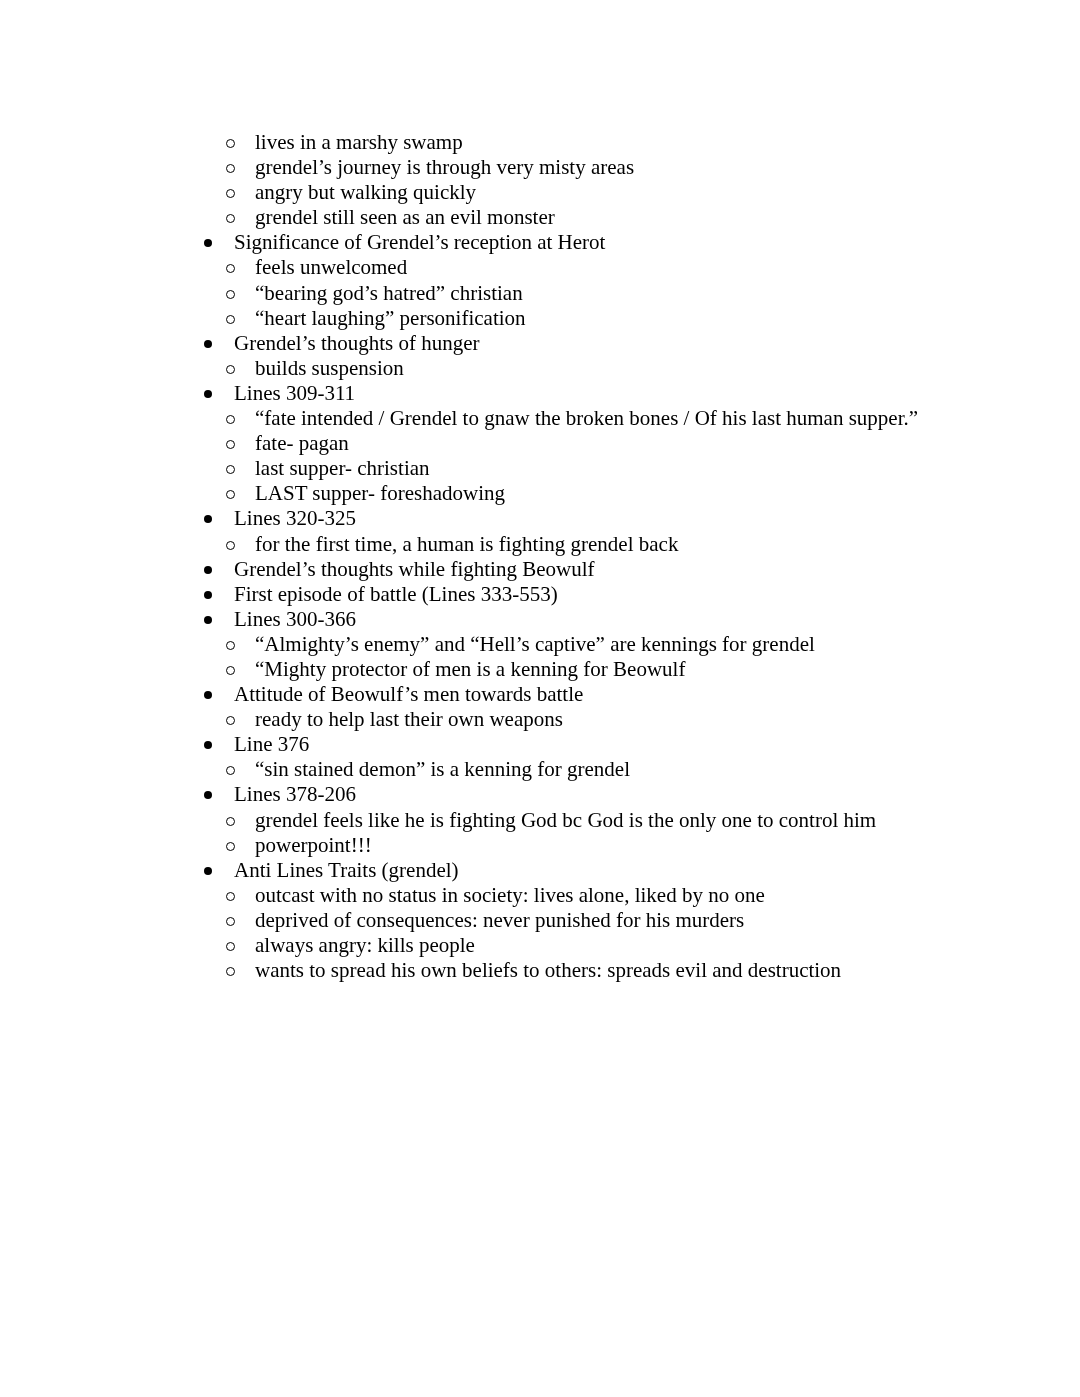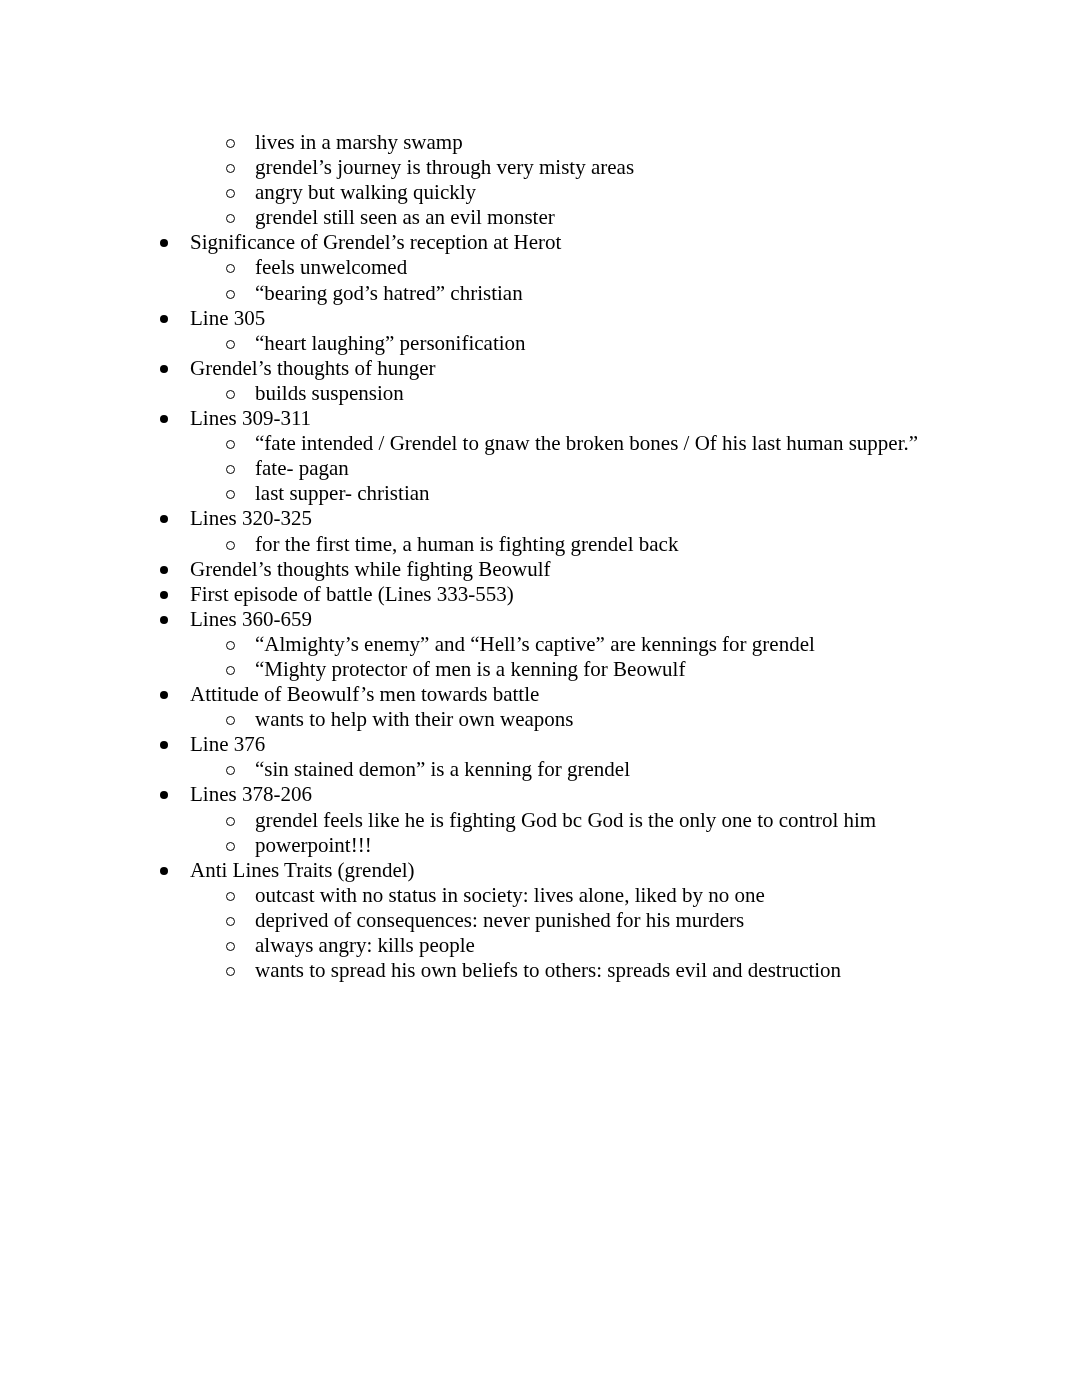--- a/index.html
+++ b/index.html
@@ -26,21 +26,21 @@
     list-style: none;
     margin: 0;
     padding: 0;
   }
   li.item {
     position: relative;
     font-size: 21px;
     line-height: 25.1px;
     white-space: nowrap;
   }
-  li.lvl1 { padding-left: 190px; }
+  li.lvl1 { padding-left: 190px; margin-left: 44px; }
   li.lvl2 { padding-left: 255px; }
   .bullet {
     position: absolute;
     top: 9px;
     box-sizing: border-box;
     border-radius: 50%;
   }
   .b1 {
     left: 160px;
     width: 8px;
@@ -60,37 +60,37 @@
 
 <main class="page">
   <ul class="outline">
       <li class="item lvl2"><span class="bullet b2"></span><span class="text">lives in a marshy swamp</span></li>
       <li class="item lvl2"><span class="bullet b2"></span><span class="text">grendel’s journey is through very misty areas</span></li>
       <li class="item lvl2"><span class="bullet b2"></span><span class="text">angry but walking quickly</span></li>
       <li class="item lvl2"><span class="bullet b2"></span><span class="text">grendel still seen as an evil monster</span></li>
       <li class="item lvl1"><span class="bullet b1"></span><span class="text">Significance of Grendel’s reception at Herot</span></li>
       <li class="item lvl2"><span class="bullet b2"></span><span class="text">feels unwelcomed</span></li>
       <li class="item lvl2"><span class="bullet b2"></span><span class="text">“bearing god’s hatred” christian</span></li>
-      <li class="item lvl1"><span class="bullet b1"></span><span class="text">Line 305</span></li>
       <li class="item lvl2"><span class="bullet b2"></span><span class="text">“heart laughing” personification</span></li>
       <li class="item lvl1"><span class="bullet b1"></span><span class="text">Grendel’s thoughts of hunger</span></li>
       <li class="item lvl2"><span class="bullet b2"></span><span class="text">builds suspension</span></li>
       <li class="item lvl1"><span class="bullet b1"></span><span class="text">Lines 309-311</span></li>
       <li class="item lvl2"><span class="bullet b2"></span><span class="text">“fate intended / Grendel to gnaw the broken bones / Of his last human supper.”</span></li>
       <li class="item lvl2"><span class="bullet b2"></span><span class="text">fate- pagan</span></li>
       <li class="item lvl2"><span class="bullet b2"></span><span class="text">last supper- christian</span></li>
+      <li class="item lvl2"><span class="bullet b2"></span><span class="text">LAST supper- foreshadowing</span></li>
       <li class="item lvl1"><span class="bullet b1"></span><span class="text">Lines 320-325</span></li>
       <li class="item lvl2"><span class="bullet b2"></span><span class="text">for the first time, a human is fighting grendel back</span></li>
       <li class="item lvl1"><span class="bullet b1"></span><span class="text">Grendel’s thoughts while fighting Beowulf</span></li>
       <li class="item lvl1"><span class="bullet b1"></span><span class="text">First episode of battle (Lines 333-553)</span></li>
-      <li class="item lvl1"><span class="bullet b1"></span><span class="text">Lines 360-659</span></li>
+      <li class="item lvl1"><span class="bullet b1"></span><span class="text">Lines 300-366</span></li>
       <li class="item lvl2"><span class="bullet b2"></span><span class="text">“Almighty’s enemy” and “Hell’s captive” are kennings for grendel</span></li>
       <li class="item lvl2"><span class="bullet b2"></span><span class="text">“Mighty protector of men is a kenning for Beowulf</span></li>
       <li class="item lvl1"><span class="bullet b1"></span><span class="text">Attitude of Beowulf’s men towards battle</span></li>
-      <li class="item lvl2"><span class="bullet b2"></span><span class="text">wants to help with their own weapons</span></li>
+      <li class="item lvl2"><span class="bullet b2"></span><span class="text">ready to help last their own weapons</span></li>
       <li class="item lvl1"><span class="bullet b1"></span><span class="text">Line 376</span></li>
       <li class="item lvl2"><span class="bullet b2"></span><span class="text">“sin stained demon” is a kenning for grendel</span></li>
       <li class="item lvl1"><span class="bullet b1"></span><span class="text">Lines 378-206</span></li>
       <li class="item lvl2"><span class="bullet b2"></span><span class="text">grendel feels like he is fighting God bc God is the only one to control him</span></li>
       <li class="item lvl2"><span class="bullet b2"></span><span class="text">powerpoint!!!</span></li>
       <li class="item lvl1"><span class="bullet b1"></span><span class="text">Anti Lines Traits (grendel)</span></li>
       <li class="item lvl2"><span class="bullet b2"></span><span class="text">outcast with no status in society: lives alone, liked by no one</span></li>
       <li class="item lvl2"><span class="bullet b2"></span><span class="text">deprived of consequences: never punished for his murders</span></li>
       <li class="item lvl2"><span class="bullet b2"></span><span class="text">always angry: kills people</span></li>
       <li class="item lvl2"><span class="bullet b2"></span><span class="text">wants to spread his own beliefs to others: spreads evil and destruction</span></li>

